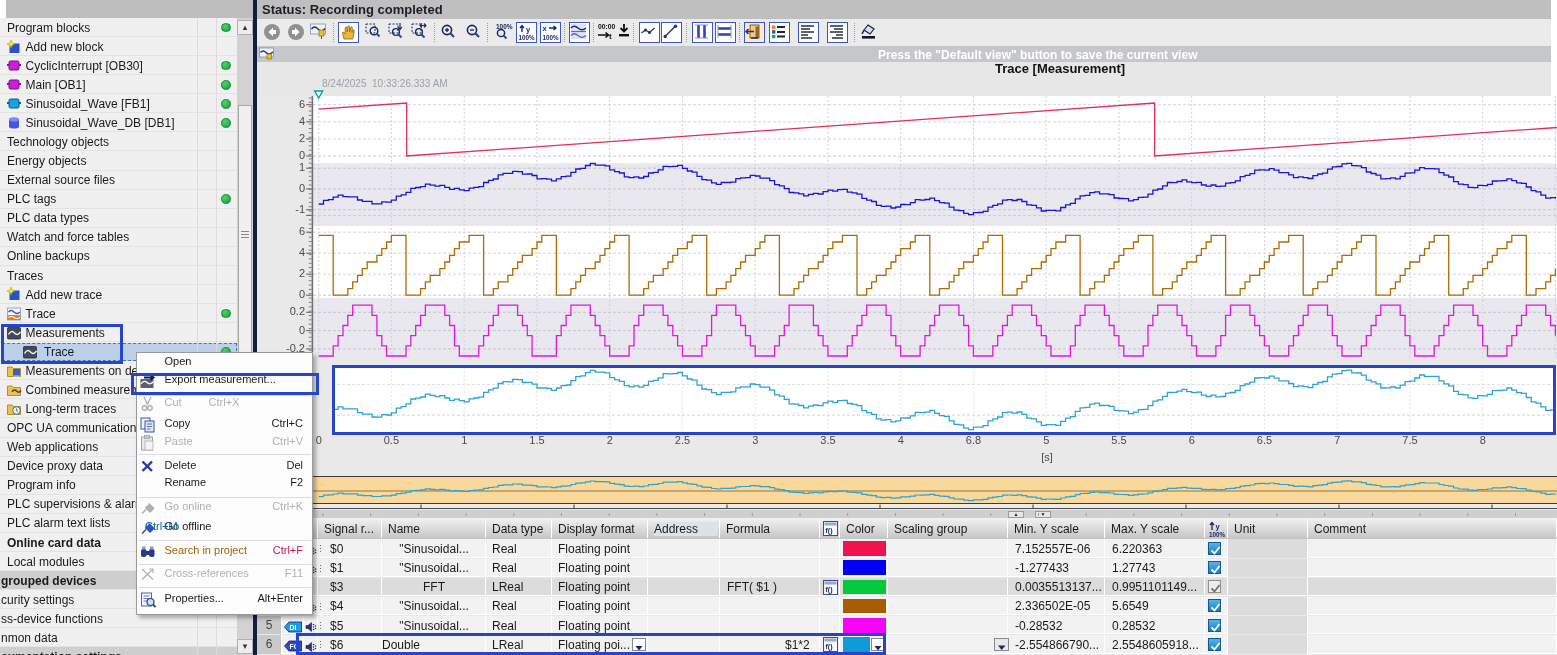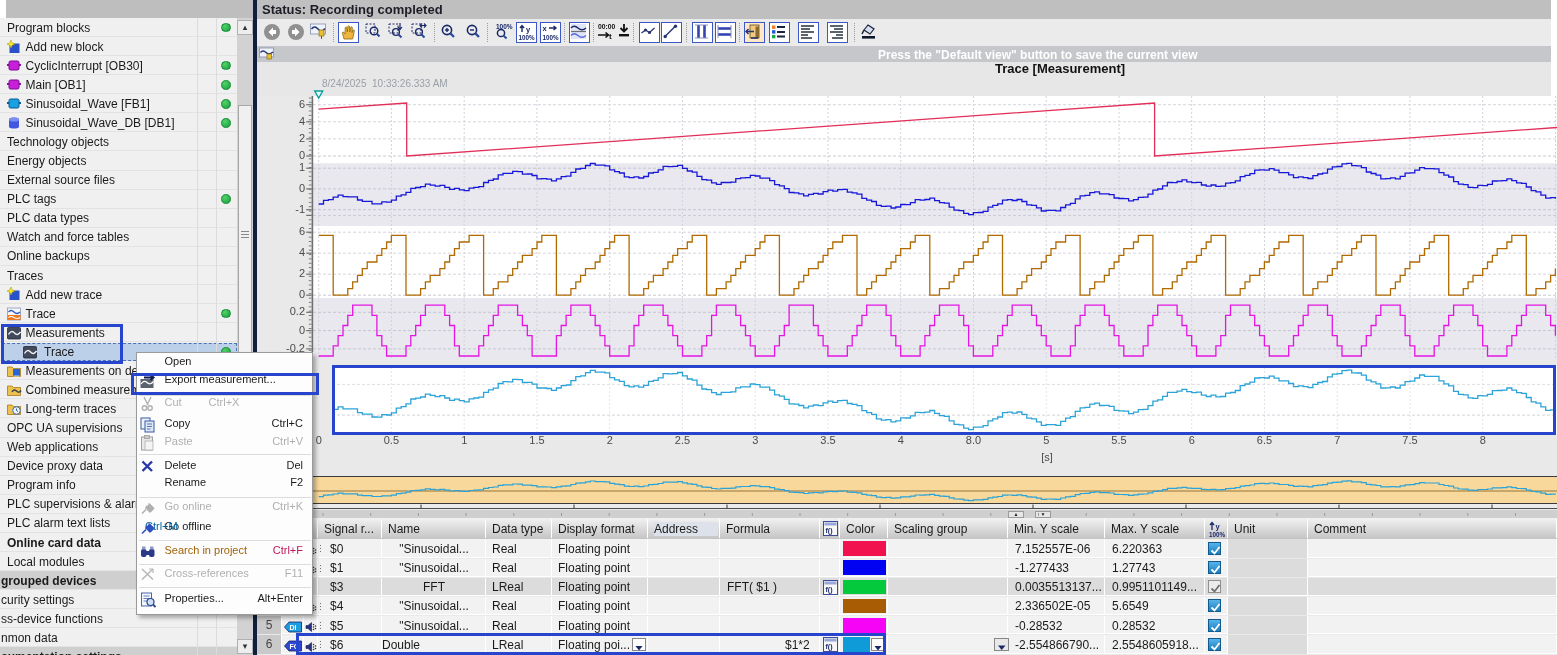--- a/index.html
+++ b/index.html
@@ -368,21 +368,21 @@
 </div>
 <div class="xlab" style="left:298.7px">0</div>
 <div class="xlab" style="left:371.4px">0.5</div>
 <div class="xlab" style="left:444.2px">1</div>
 <div class="xlab" style="left:517.0px">1.5</div>
 <div class="xlab" style="left:589.7px">2</div>
 <div class="xlab" style="left:662.5px">2.5</div>
 <div class="xlab" style="left:735.2px">3</div>
 <div class="xlab" style="left:808.0px">3.5</div>
 <div class="xlab" style="left:880.7px">4</div>
-<div class="xlab" style="left:953.5px">8.0</div>
+<div class="xlab" style="left:953.5px">6.8</div>
 <div class="xlab" style="left:1026.2px">5</div>
 <div class="xlab" style="left:1099.0px">5.5</div>
 <div class="xlab" style="left:1171.7px">6</div>
 <div class="xlab" style="left:1244.5px">6.5</div>
 <div class="xlab" style="left:1317.2px">7</div>
 <div class="xlab" style="left:1390.0px">7.5</div>
 <div class="xlab" style="left:1462.7px">8</div>
 <div class="ab" style="left:1037px;top:450.5px;width:20px;text-align:center;font-size:11px;color:#4a4a4a">[s]</div>
 
 <div class="ab" style="left:257px;top:475.5px;width:1300px;height:28px;background:#f8d89b;border-top:1.4px solid #3c3c3c;border-bottom:1.4px solid #3c3c3c">
@@ -833,21 +833,21 @@
     <path d="M5 9 Q7 5.5 9.5 8 T14 7.5" fill="none" stroke="#3a4254" stroke-width="1.5"></path>
   </svg>
 <div class="ab" style="left:0;top:399.4px;width:237px;height:19.1px;border-bottom:1px solid #e3e3e3;"></div>
 <div class="ab tl" style="left:25.5px;top:402.0px;font-weight:normal">Long-term traces</div>
 <svg class="ab" style="left:7px;top:401.9px" width="15" height="14">
     <path d="M0.5 3 L5 3 L6.5 4.5 L13.5 4.5 L13.5 12.5 L0.5 12.5 Z" fill="#eec04e" stroke="#a87818" stroke-width="0.8"></path>
     <circle cx="9.5" cy="8.5" r="3.8" fill="#e8f2f8" stroke="#3870b0" stroke-width="1"></circle>
     <path d="M9.5 6.5 V8.5 L11 9.5" stroke="#2858a0" stroke-width="0.9" fill="none"></path>
   </svg>
 <div class="ab" style="left:0;top:418.5px;width:237px;height:19.1px;border-bottom:1px solid #e3e3e3;"></div>
-<div class="ab tl" style="left:7px;top:421.1px;font-weight:normal">OPC UA supervisions</div>
+<div class="ab tl" style="left:7px;top:421.1px;font-weight:normal">OPC UA communication</div>
 <div class="ab" style="left:0;top:437.5px;width:237px;height:19.1px;border-bottom:1px solid #e3e3e3;"></div>
 <div class="ab tl" style="left:7px;top:440.1px;font-weight:normal">Web applications</div>
 <div class="ab" style="left:0;top:456.6px;width:237px;height:19.1px;border-bottom:1px solid #e3e3e3;"></div>
 <div class="ab tl" style="left:7px;top:459.2px;font-weight:normal">Device proxy data</div>
 <div class="ab" style="left:0;top:475.7px;width:237px;height:19.1px;border-bottom:1px solid #e3e3e3;"></div>
 <div class="ab tl" style="left:7px;top:478.3px;font-weight:normal">Program info</div>
 <div class="ab" style="left:0;top:494.8px;width:237px;height:19.1px;border-bottom:1px solid #e3e3e3;"></div>
 <div class="ab tl" style="left:7px;top:497.4px;font-weight:normal">PLC supervisions &amp; alarm</div>
 <div class="ab" style="left:0;top:513.8px;width:237px;height:19.1px;border-bottom:1px solid #e3e3e3;"></div>
 <div class="ab tl" style="left:7px;top:516.4px;font-weight:normal">PLC alarm text lists</div>

